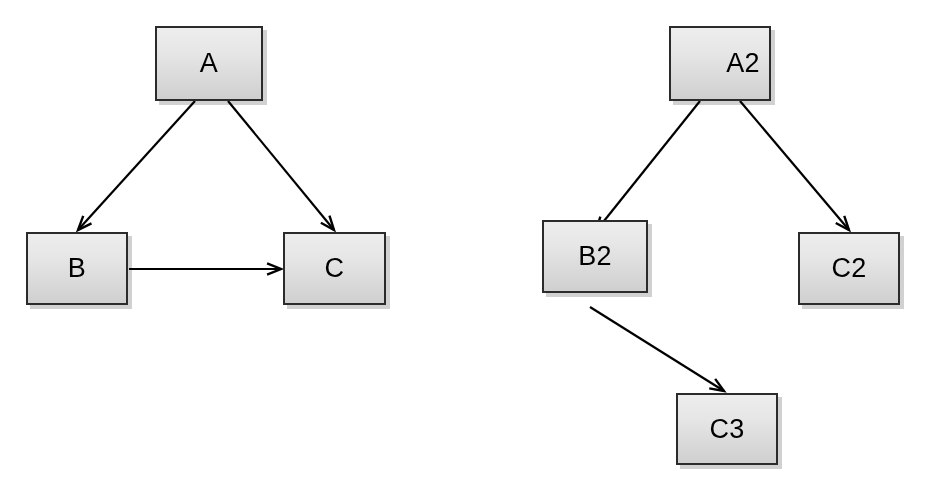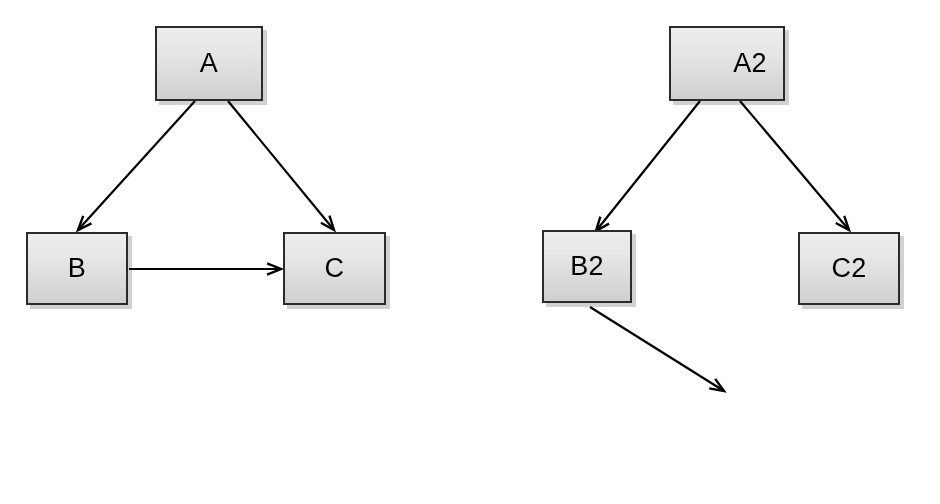--- a/index.html
+++ b/index.html
@@ -84,26 +84,29 @@
   </div>
 
   <div class="node" style="left:26px; top:232px; width:102px; height:73px;">
     <span class="node-label">B</span>
   </div>
 
   <div class="node" style="left:283px; top:232px; width:103px; height:73px;">
     <span class="node-label">C</span>
   </div>
 
-  <div class="node" style="left:669px; top:26px; width:116px; height:75px;padding-left:46px;">
+  <div class="node" style="left:669px; top:26px; width:102px; height:75px;padding-left:46px;">
     <span class="node-label">A2</span>
   </div>
 
-  <div class="node" style="left:542px; top:230px; width:90px; height:73px;">
+  <div class="node" style="left:542px; top:220px; width:106px; height:73px;">
     <span class="node-label">B2</span>
   </div>
 
   <div class="node" style="left:798px; top:232px; width:102px; height:73px;align-items:center;">
     <span class="node-label">C2</span>
   </div>
 
+  <div class="node" style="left:676px; top:393px; width:102px; height:72px;">
+    <span class="node-label">C3</span>
+  </div>
 
 </div>
 
 </body></html>

